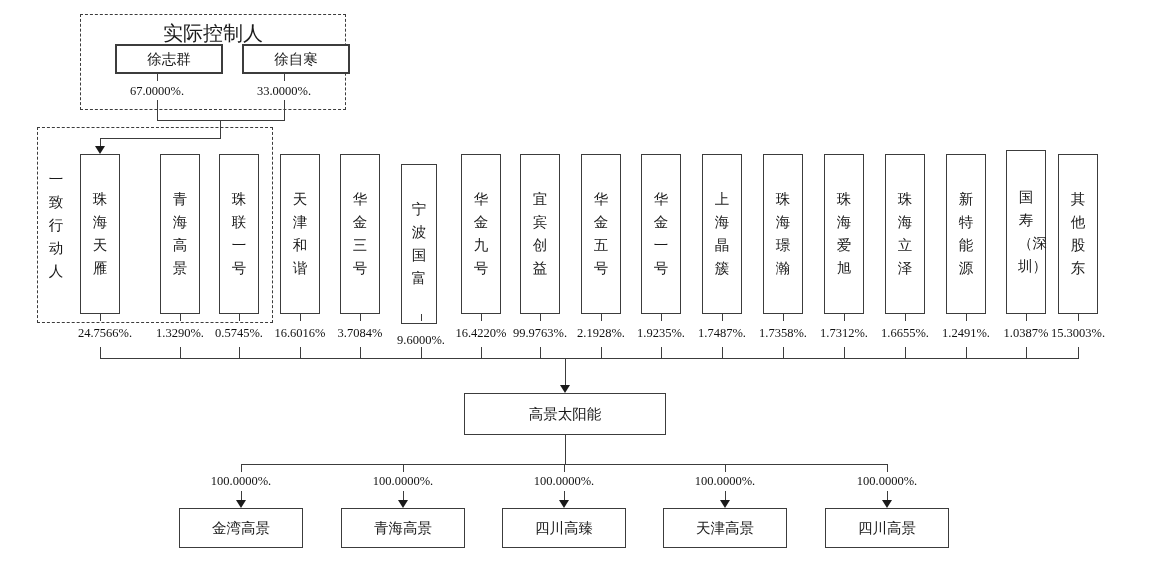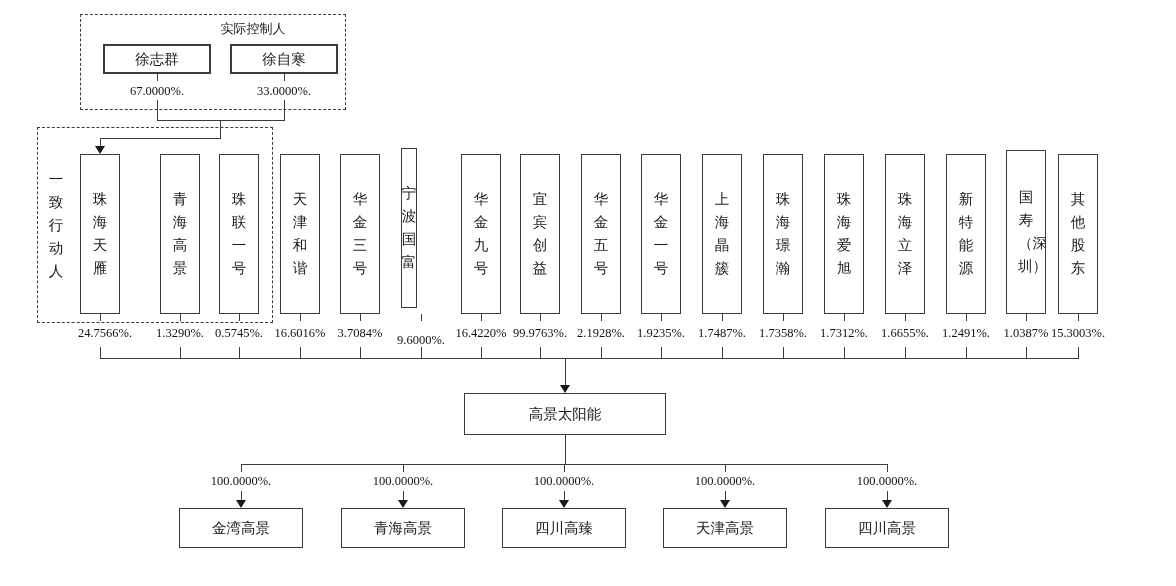--- a/index.html
+++ b/index.html
@@ -3,33 +3,33 @@
 <meta charset="utf-8">
 <style>
   html,body{margin:0;padding:0;background:#fff;}
   .canvas{
     position:relative;width:1176px;height:586px;background:#ffffff;overflow:hidden;
     font-family:"Liberation Serif","DejaVu Serif",serif;color:#1a1a1a;
   }
   
   .box{position:absolute;box-sizing:border-box;border:1px solid #3c3c3c;background:#fff;
        display:flex;align-items:center;justify-content:center;}
-  .box.thick{border-width:2px;}
+  .box.thick{border-width:2px;margin-left:12px;}
   .dashed{position:absolute;box-sizing:border-box;border:1px dashed #3c3c3c;background:transparent;}
   
   .vtext{width:16px;word-break:break-all;line-height:23px;font-size:14.5px;text-align:center;letter-spacing:0;}
   .hname{font-size:14.5px;white-space:nowrap;}
   
   .vl{position:absolute;width:1px;background:#3c3c3c;}
   .hl{position:absolute;height:1px;background:#3c3c3c;}
   .arr{position:absolute;width:0;height:0;border-left:5px solid transparent;
        border-right:5px solid transparent;border-top:8px solid #1a1a1a;transform:translateX(-50%);}
   
   .pct{position:absolute;transform:translateX(-50%);font-size:12.5px;white-space:nowrap;color:#111;}
-  .glabel{position:absolute;transform:translateX(-50%);font-size:13px;white-space:nowrap;margin-left:40px;}
+  .glabel{position:absolute;transform:translateX(-50%);font-size:20px;white-space:nowrap;}
   .vglabel{position:absolute;display:flex;align-items:center;justify-content:center;}
 </style>
 </head>
 <body>
 
 <div class="canvas">
 
   <div class="dashed" style="left:80px;top:14px;width:266px;height:96px"></div>
   <div class="glabel" style="left:213px;top:20px">实际控制人</div>
 
@@ -86,21 +86,21 @@
   <div class="pct" style="left:300px;top:326px">16.6016%</div>
   <div class="vl" style="left:300px;top:347px;height:11px"></div>
 
   <div class="box" style="left:340px;top:154px;width:40px;height:160px">
       <span class="vtext">华金三号</span>
     </div>
   <div class="vl" style="left:360px;top:314px;height:7px"></div>
   <div class="pct" style="left:360px;top:326px">3.7084%</div>
   <div class="vl" style="left:360px;top:347px;height:11px"></div>
 
-  <div class="box" style="left:401px;top:148px;width:16px;height:160px">
+  <div class="box" style="left:401px;top:164px;width:36px;height:160px">
       <span class="vtext">宁波国富</span>
     </div>
   <div class="vl" style="left:421px;top:314px;height:7px"></div>
   <div class="pct" style="left:421px;top:333px">9.6000%.</div>
   <div class="vl" style="left:421px;top:347px;height:11px"></div>
 
   <div class="box" style="left:461px;top:154px;width:40px;height:160px">
       <span class="vtext">华金九号</span>
     </div>
   <div class="vl" style="left:481px;top:314px;height:7px"></div>

